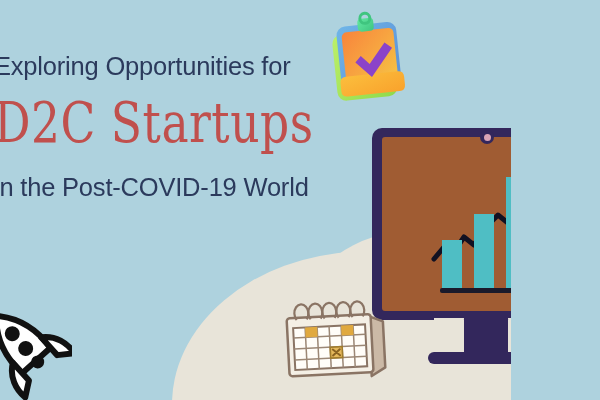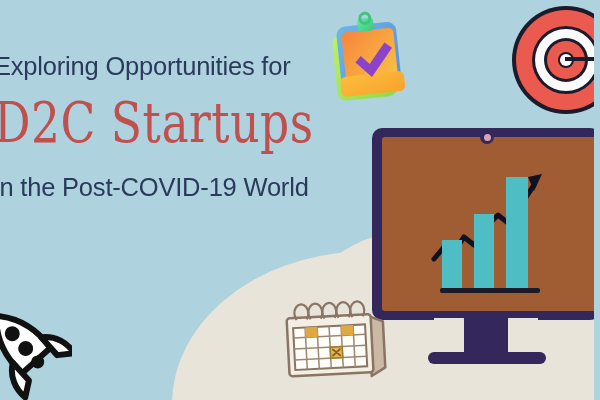--- a/index.html
+++ b/index.html
@@ -2,21 +2,21 @@
 <html><head>
 <meta charset="utf-8">
 <style>
   html,body{margin:0;padding:0;}
   body{
     width:600px;height:400px;overflow:hidden;
     font-family:"Liberation Sans", sans-serif;
     background:#aed2de;
   }
   #banner{
-    position:relative;width:594px;height:400px;overflow:hidden;
+    position:relative;width:511px;height:400px;overflow:hidden;
     background:#aed2de;
   }
 
   
   .desk-shape{
     position:absolute;left:170px;top:250px;width:480px;height:190px;
     background:#e8e4d9;
     border-top-left-radius:190px 150px;
     transform:rotate(-2deg);
   }

